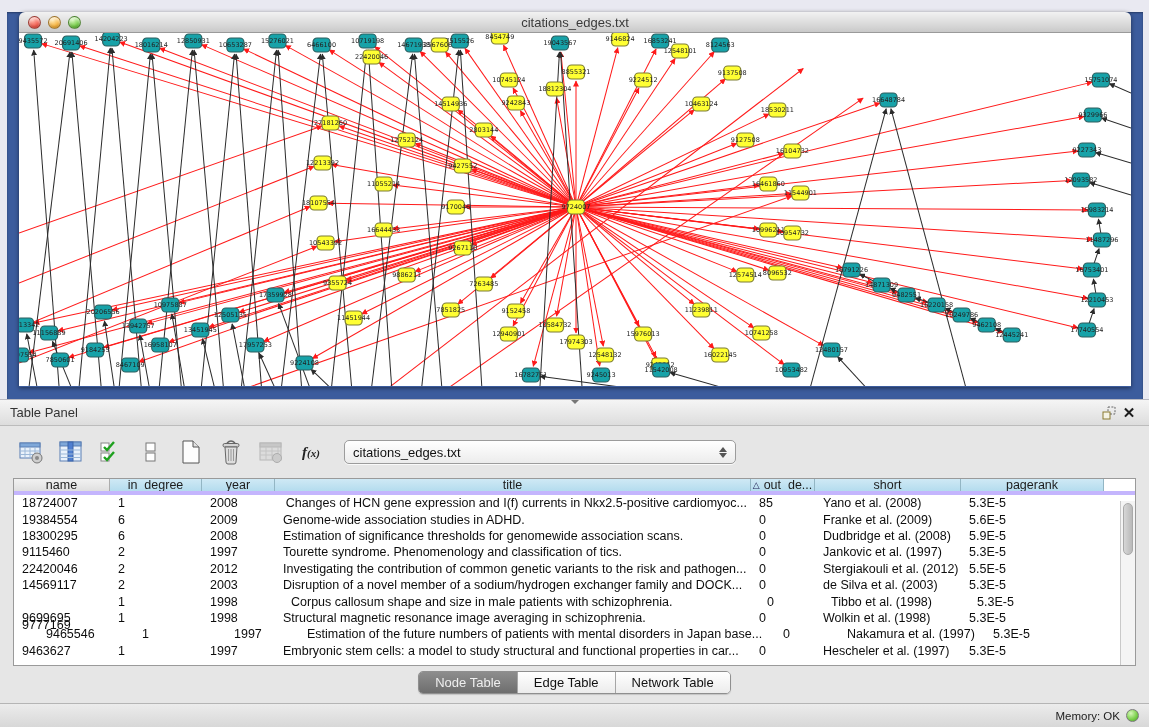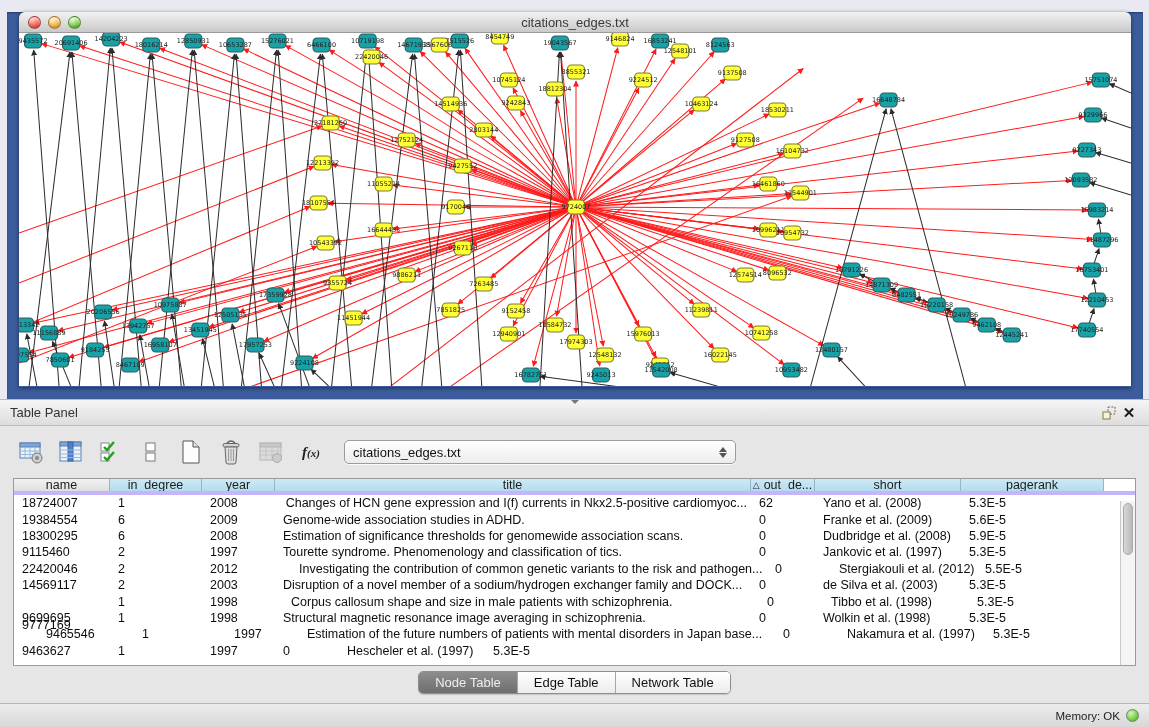--- a/index.html
+++ b/index.html
@@ -590,21 +590,21 @@
         <div class="th" style="width: 143px;">
           <span>pagerank</span>
         </div>
       </div>
     <div class="tbody" id="tbody">
         <div class="tr">
           <div class="td" style="width: 96px;">18724007</div>
           <div class="td" style="width: 92px;">1</div>
           <div class="td" style="width: 73px;">2008</div>
           <div class="td" style="width: 476px; text-align: right;">Changes of HCN gene expression and I(f) currents in Nkx2.5-positive cardiomyoc...</div>
-          <div class="td" style="width: 64px;">62</div>
+          <div class="td" style="width: 64px;">85</div>
           <div class="td" style="width: 146px;">Yano et al. (2008)</div>
           <div class="td" style="width: 143px;">5.3E-5</div>
         </div>
         <div class="tr">
           <div class="td" style="width: 96px;">19384554</div>
           <div class="td" style="width: 92px;">6</div>
           <div class="td" style="width: 73px;">2009</div>
           <div class="td" style="width: 476px;">Genome-wide association studies in ADHD.</div>
           <div class="td" style="width: 64px;">0</div>
           <div class="td" style="width: 146px;">Franke et al. (2009)</div>
@@ -625,21 +625,21 @@
           <div class="td" style="width: 73px;">1997</div>
           <div class="td" style="width: 476px;">Tourette syndrome. Phenomenology and classification of tics.</div>
           <div class="td" style="width: 64px;">0</div>
           <div class="td" style="width: 146px;">Jankovic et al. (1997)</div>
           <div class="td" style="width: 143px;">5.3E-5</div>
         </div>
         <div class="tr">
           <div class="td" style="width: 96px;">22420046</div>
           <div class="td" style="width: 92px;">2</div>
           <div class="td" style="width: 73px;">2012</div>
-          <div class="td" style="width: 476px; margin-left: 16px;">Investigating the contribution of common genetic variants to the risk and pathogen...</div>
+          <div class="td" style="width: 476px;">Investigating the contribution of common genetic variants to the risk and pathogen...</div>
           <div class="td" style="width: 64px;">0</div>
           <div class="td" style="width: 146px;">Stergiakouli et al. (2012)</div>
           <div class="td" style="width: 143px;">5.5E-5</div>
         </div>
         <div class="tr">
           <div class="td" style="width: 96px;">14569117</div>
           <div class="td" style="width: 92px;">2</div>
           <div class="td" style="width: 73px;">2003</div>
           <div class="td" style="width: 476px;">Disruption of a novel member of a sodium/hydrogen exchanger family and DOCK...</div>
           <div class="td" style="width: 64px;">0</div>
@@ -670,20 +670,21 @@
           <div class="td" style="width: 73px;">1997</div>
           <div class="td" style="width: 476px;">Estimation of the future numbers of patients with mental disorders in Japan base...</div>
           <div class="td" style="width: 64px;">0</div>
           <div class="td" style="width: 146px;">Nakamura et al. (1997)</div>
           <div class="td" style="width: 143px;">5.3E-5</div>
         </div>
         <div class="tr">
           <div class="td" style="width: 96px;">9463627</div>
           <div class="td" style="width: 92px;">1</div>
           <div class="td" style="width: 73px;">1997</div>
+          <div class="td" style="width: 476px;">Embryonic stem cells: a model to study structural and functional properties in car...</div>
           <div class="td" style="width: 64px;">0</div>
           <div class="td" style="width: 146px;">Hescheler et al. (1997)</div>
           <div class="td" style="width: 143px;">5.3E-5</div>
         </div>
       </div>
     <div class="vscroll">
       <div class="vthumb"></div>
     </div>
   </div>
 

